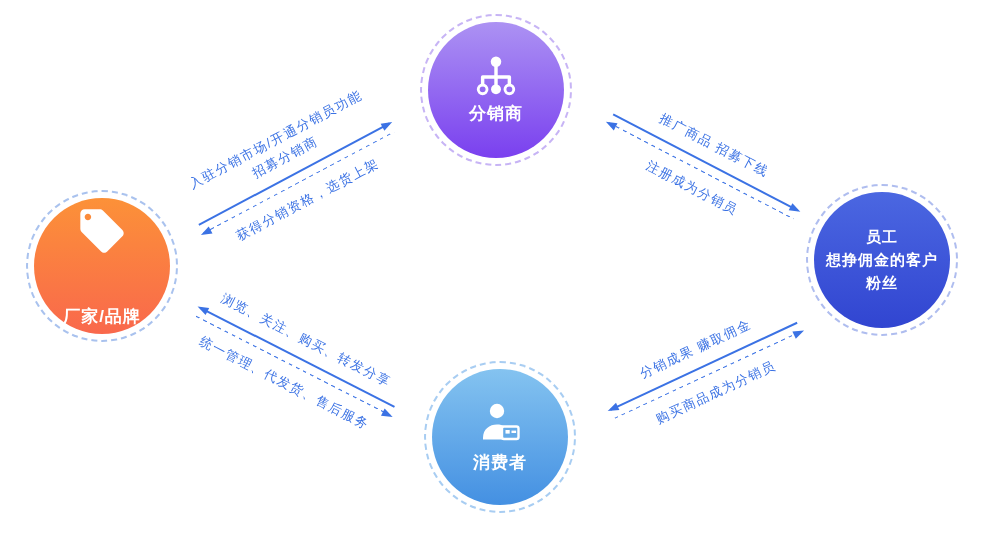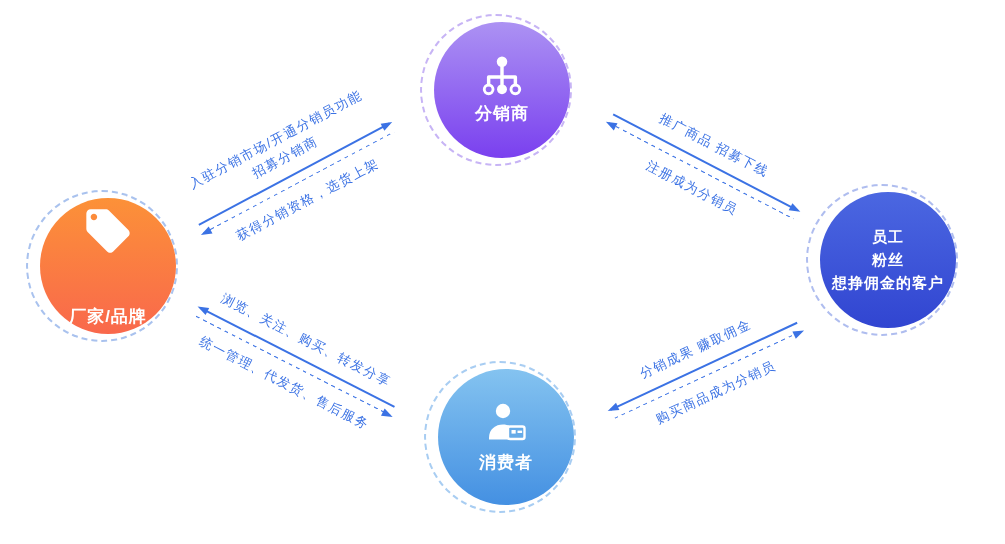--- a/index.html
+++ b/index.html
@@ -8,21 +8,21 @@
     background:#ffffff;
     font-family:"Liberation Sans","DejaVu Sans",sans-serif;
   }
   .stage{position:absolute;inset:0;}
 
   
   .ring{
     position:absolute;border-radius:50%;
     width:152px;height:152px;
     border:2px dashed #b9c6ef;
-    display:flex;align-items:center;justify-content:flex-end;
+    display:flex;align-items:center;justify-content:center;
     box-sizing:border-box;
   }
   .circle{
     width:136px;height:136px;border-radius:50%;
     display:flex;flex-direction:column;align-items:center;justify-content:center;
     color:#fff;text-align:center;
   }
   .node-label{font-size:17px;font-weight:bold;letter-spacing:1px;margin-top:5px;}
   .ring-distributor{left:420px;top:14px;border-color:#c7b4f5;}
   .circle-distributor{background:linear-gradient(180deg,#ac92f3 0%,#7a40ef 100%);}
@@ -110,22 +110,22 @@
         </svg>
       </span>
       <span class="node-label">消费者</span>
     </div>
   </div>
 
   <div class="ring ring-partners">
     <div class="circle circle-partners">
       <div class="partner-lines">
         <span>员工</span>
+        <span>想挣佣金的客户</span>
         <span>粉丝</span>
-        <span>想挣佣金的客户</span>
       </div>
     </div>
   </div>
 
   <div class="edge edge-tl">
     <div class="edge-label top">
       <div>入驻分销市场/开通分销员功能</div>
       <div>招募分销商</div>
     </div>
     <div class="line solid head-right"></div>

